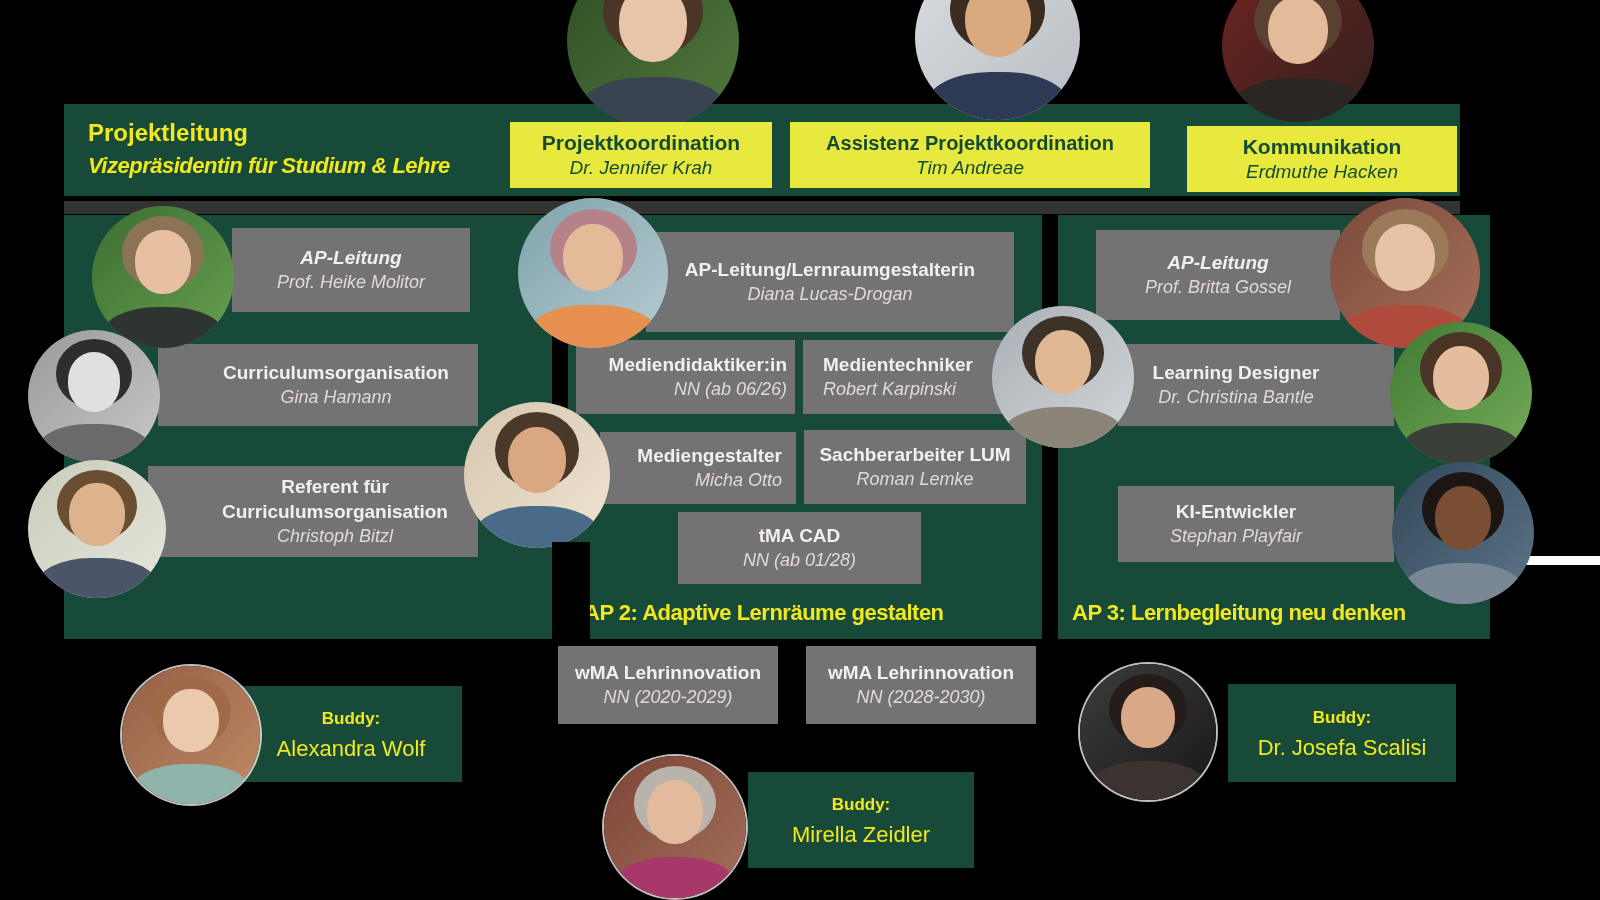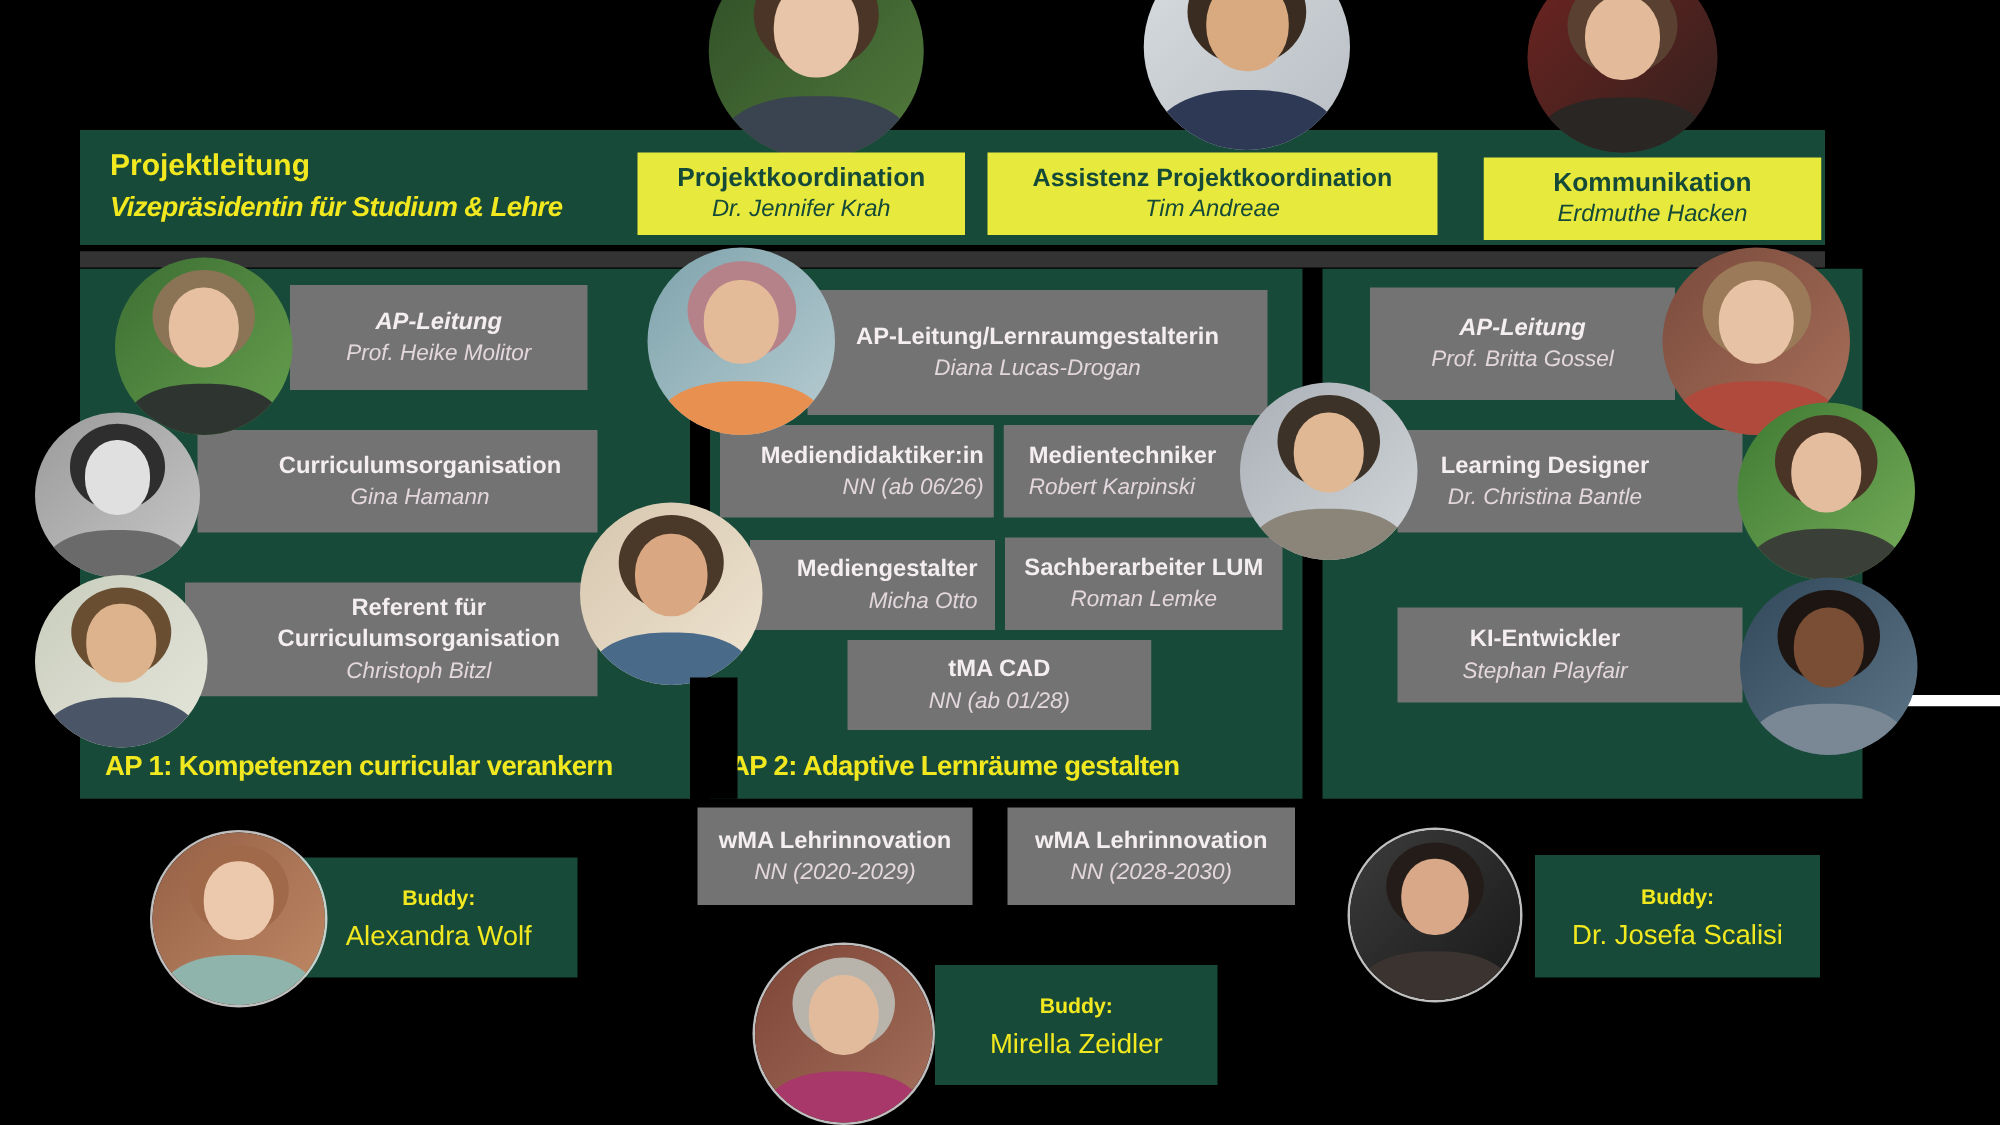--- a/index.html
+++ b/index.html
@@ -141,22 +141,22 @@
   </div>
   <div class="pbox" style="left:1118px;top:344px;width:276px;height:82px;padding-right:40px;box-sizing:border-box;">
     <div class="pt">Learning Designer</div>
     <div class="pn">Dr. Christina Bantle</div>
   </div>
   <div class="pbox" style="left:1118px;top:486px;width:276px;height:76px;padding-right:40px;box-sizing:border-box;">
     <div class="pt">KI-Entwickler</div>
     <div class="pn">Stephan Playfair</div>
   </div>
 
-  <div class="aptitle" style="left:84px;top:600px;">AP 1: Kompetenzen curricular verankern</div>
   <div class="aptitle" style="left:584px;top:600px;">AP 2: Adaptive Lernräume gestalten</div>
+  <div class="aptitle" style="left:1072px;top:600px;">AP 3: Lernbegleitung neu denken</div>
 
   <div class="pbox" style="left:558px;top:646px;width:220px;height:78px;">
     <div class="pt">wMA Lehrinnovation</div>
     <div class="pn">NN (2020-2029)</div>
   </div>
   <div class="pbox" style="left:806px;top:646px;width:230px;height:78px;">
     <div class="pt">wMA Lehrinnovation</div>
     <div class="pn">NN (2028-2030)</div>
   </div>
 

